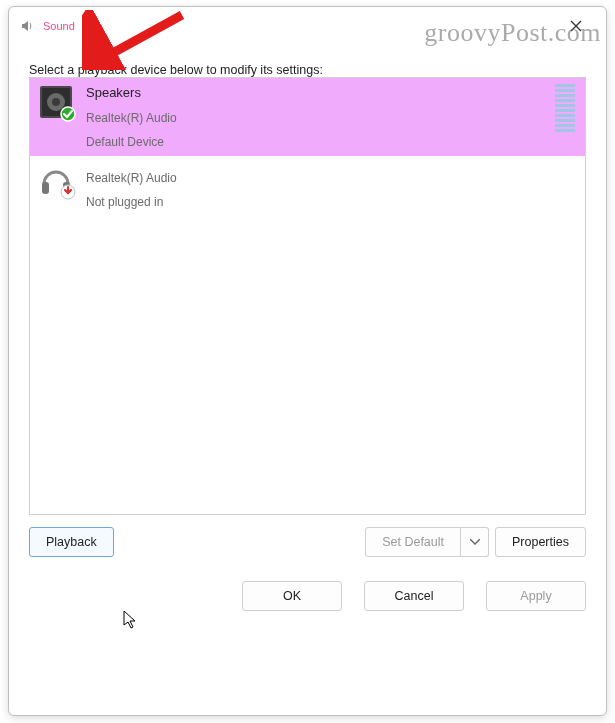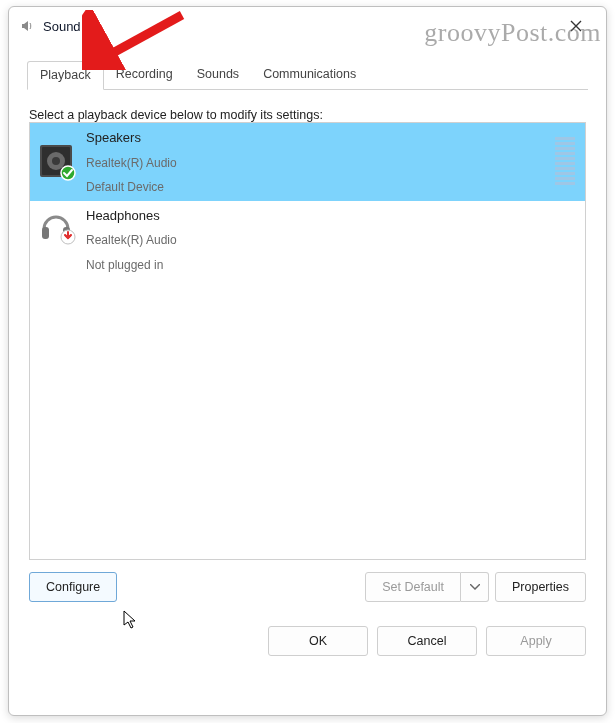--- a/index.html
+++ b/index.html
@@ -33,23 +33,23 @@
     }
     .titlebar .title-icon {
       width: 16px;
       height: 16px;
       margin-right: 8px;
       display: inline-flex;
       align-items: center;
       justify-content: center;
     }
     .titlebar .title {
-      font-size: 13px;
+      font-size: 11px;
       flex: 1;
-      color: #0f172a;
+      color: #ec4899;
     }
     .titlebar .close {
       width: 40px;
       height: 30px;
       display: inline-flex;
       align-items: center;
       justify-content: center;
       cursor: pointer;
       font-size: 15px;
       color: #333;
@@ -95,21 +95,21 @@
       height: 438px;
       overflow: auto;
       background: #fff;
     }
     .device {
       display: flex;
       align-items: flex-start;
       padding: 4px 6px 6px;
       gap: 10px;
     }
-    .device.selected { background: #7dd3fc; align-items: center; }
+    .device.selected { background: #f0abfc; }
     .device .dicon {
       width: 40px;
       height: 40px;
       flex: 0 0 40px;
       position: relative;
     }
     .device .dtext {
       flex: 1;
       line-height: 1.35;
       padding-top: 2px;
@@ -160,21 +160,21 @@
       align-items: center;
       justify-content: center;
       color: #555;
       background:#fdfdfd;
       cursor: pointer;
     }
     .spacer { flex: 1; }
     .footer {
       border-top: none;
       display: flex;
-      gap: 9px;
+      gap: 22px;
       justify-content: flex-end;
       padding: 16px 20px 18px;
     }
     .footer .btn { min-width: 100px; }
     
     .arrow {
       position: absolute;
       left: 82px;
       top: 10px;
       width: 110px;
@@ -217,26 +217,20 @@
       </svg>
     </span>
     <span class="title">Sound</span>
     <span class="close">
       <svg viewBox="0 0 12 12" width="12" height="12">
           <path d="M1 1 L11 11 M11 1 L1 11" stroke="#333" stroke-width="1.4"></path>
         </svg>
     </span>
   </div>
 
-  <div class="tabs">
-    <div class="tab active">Playback</div>
-    <div class="tab">Recording</div>
-    <div class="tab">Sounds</div>
-    <div class="tab">Communications</div>
-  </div>
 
   <div class="content">
     <div class="instr">Select a playback device below to modify its settings:</div>
 
     <div class="device-list">
 
       <div class="device selected">
         <div class="dicon">
           <svg viewBox="0 0 40 40" width="40" height="40">
             <rect x="4" y="4" width="32" height="32" rx="2" fill="#4a4a4a"></rect>
@@ -273,30 +267,29 @@
             <rect x="6" y="22" width="7" height="12" rx="3" fill="#777"></rect>
             <rect x="27" y="22" width="7" height="12" rx="3" fill="#777"></rect>
             <circle cx="32" cy="32" r="7" fill="#fff" stroke="#c0c0c0"></circle>
             <path d="M32 27 l0 6 m-3 -3 l3 3 l3 -3" stroke="#e03030" stroke-width="2" fill="none" stroke-linecap="round" transform="rotate(0 32 32)"></path>
             <circle cx="32" cy="32" r="7" fill="none" stroke="#e03030" stroke-width="0"></circle>
             <path d="M29 29 l0 0" stroke="none"></path>
             <path d="M32 28 v5 m-2.5 -2.5 l2.5 2.5 l2.5 -2.5" stroke="#e03030" stroke-width="1.8" fill="none" stroke-linecap="round" stroke-linejoin="round"></path>
           </svg>
         </div>
         <div class="dtext">
-          <div class="dname">Headphones</div>
           <div class="dline">Realtek(R) Audio</div>
           <div class="dline">Not plugged in</div>
         </div>
       </div>
 
     </div>
 
     <div class="row-buttons">
-      <div class="btn highlight">Configure</div>
+      <div class="btn highlight">Playback</div>
       <div class="spacer"></div>
       <div class="split-btn">
         <div class="btn disabled">Set Default</div>
         <div class="drop">
           <svg viewBox="0 0 10 6" width="10" height="6">
               <path d="M0 0 L5 5 L10 0" fill="none" stroke="#666" stroke-width="1.4"></path>
             </svg>
         </div>
       </div>
       <div class="btn">Properties</div>

